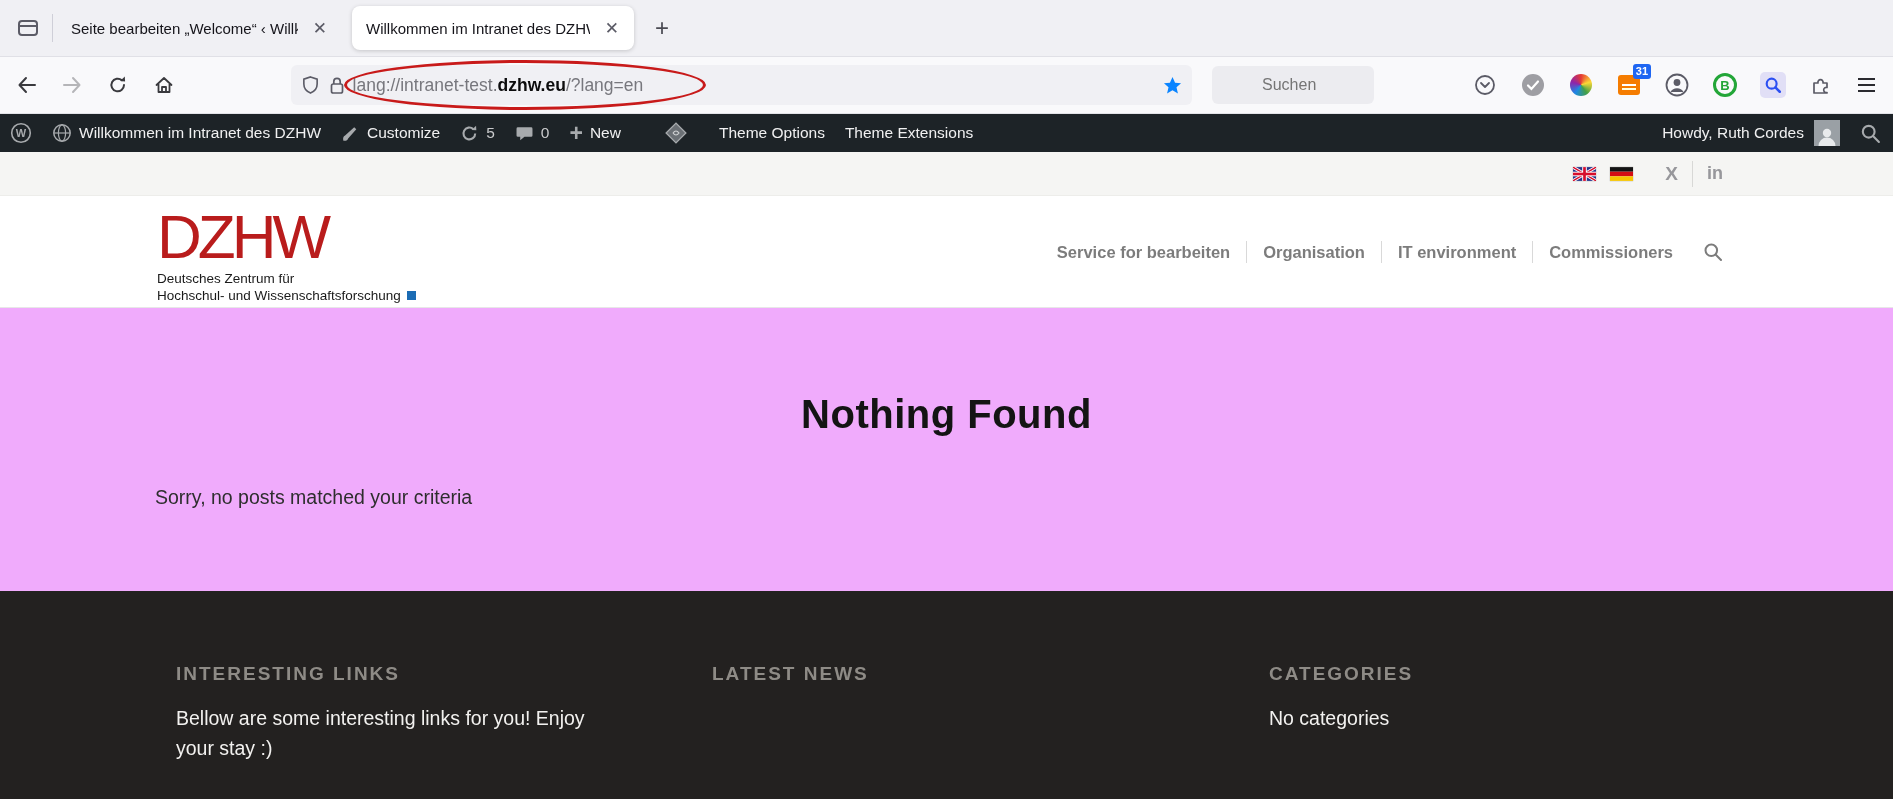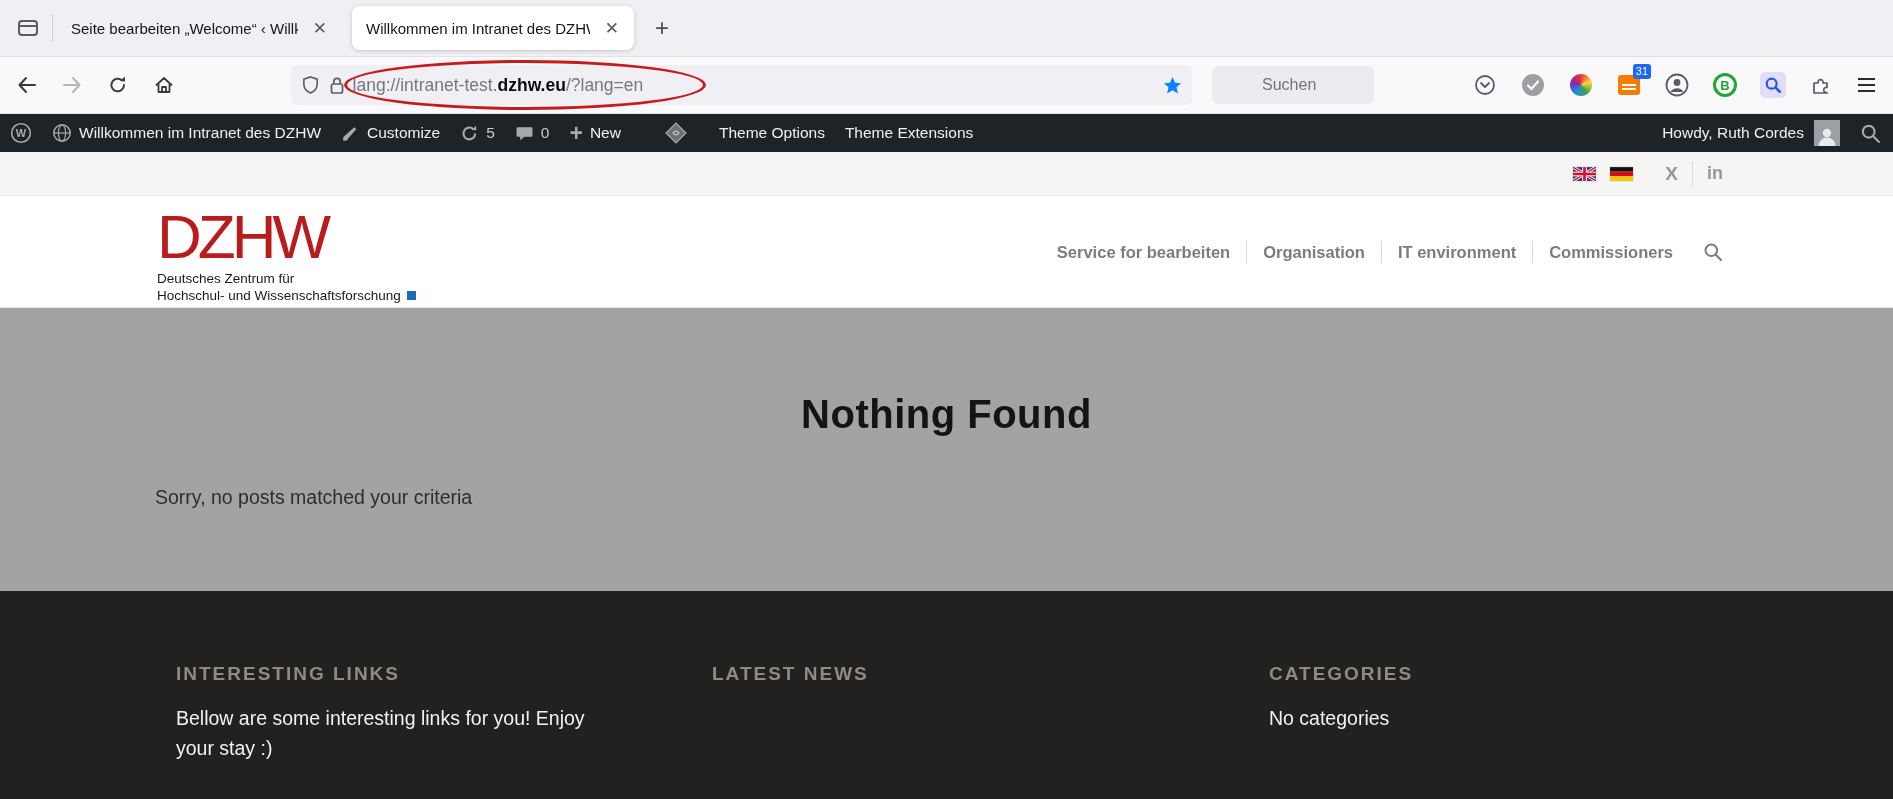--- a/index.html
+++ b/index.html
@@ -23,21 +23,21 @@
   .urlbar { margin-left:108px; width:910px; height:40px; background:#f0f0f4; border-radius:6px; display:flex; align-items:center; padding:0 10px; }
   .url-text { font-size:17.5px; color:#77777d; margin-left:8px; white-space:nowrap; flex:1; overflow:hidden;}
   .url-text b { color:#0c0c0d; font-weight:600; }
   .searchbox { margin-left:20px; width:162px; height:38px; background:#ececf0; border-radius:6px; display:flex; align-items:center; padding:0 10px;gap:32px; }
   .searchbox input { border:none; background:transparent; outline:none; font-size:16px; color:#5b5b66; width:110px; margin-left:8px; font-family:inherit;}
   .ext-icons { display:flex; align-items:center; margin-left:98px; gap:22px; }
   .ext { width:26px; height:26px; display:flex; align-items:center; justify-content:center; position:relative; }
   .colorwheel { width:22px; height:22px; border-radius:50%; background:conic-gradient(#e53935,#fdd835,#43a047,#1e88e5,#8e24aa,#e53935); }
   .cal { width:22px; height:20px; background:#f57c00; border-radius:3px; position:relative; }
   .cal::after{ content:""; position:absolute; left:4px; top:9px; width:14px; height:2px; background:#fff; box-shadow:0 4px 0 #ffd; }
-  .badge31 { position:absolute; top:-8px; right:-9px; background:#1f66f2; color:#fff; font-size:11px; font-weight:400; padding:1px 3px; border-radius:3px; line-height:13px;}
+  .badge31 { position:absolute; top:-8px; right:-9px; background:#1f66f2; color:#fff; font-size:11px; font-weight:700; padding:1px 3px; border-radius:3px; line-height:13px;}
   .greenb { width:24px; height:24px; border:3px solid #23a638; border-radius:50%; color:#23a638; font-weight:800; font-size:13px; display:flex; align-items:center; justify-content:center; }
   .bluemag { background:#e1dff6; border-radius:5px; }
   .hamburger { display:flex; flex-direction:column; gap:4px; margin-left:24px; margin-right:18px;}
   .hamburger div { width:17px; height:2px; background:#2b2b30; }
 
   
   .annotation { position:absolute; left:344px; top:60px; width:362px; height:50px; border:3.5px solid #c81a1a; border-radius:50%; z-index:50; pointer-events:none; }
 
   
   .adminbar { position:absolute; top:114px; left:0; width:1893px; height:38px; background:#1d2327; color:#f0f0f1; display:flex; align-items:center; font-size:15.5px; }
@@ -58,21 +58,21 @@
   .logo { position:absolute; left:157px; top:12px; }
   .logo-text { font-size:62px; font-weight:400; color:#b91c1c; letter-spacing:-4px; line-height:58px; font-family:"Liberation Sans", sans-serif;}
   .logo-sub { font-size:13.5px; color:#1a1a1a; line-height:17px; margin-top:4px; }
   .logo-sq { display:inline-block; width:9px; height:9px; background:#1c6cb4; margin-left:6px; }
   .mainnav { position:absolute; right:170px; top:0; height:112px; display:flex; align-items:center; }
   .mn-item { font-size:16.5px; font-weight:700; color:#7c7c7c; padding:0 16px; white-space:nowrap; }
   .mn-div { width:1px; height:22px; background:#d9d9d9; }
   .mn-search { margin-left:14px; }
 
   
-  .content { position:absolute; top:308px; left:0; width:1893px; height:283px; background:#a3a3a3; }
+  .content { position:absolute; top:308px; left:0; width:1893px; height:283px; background:#f0abfc; }
   .nothing { text-align:center; margin-top:84px; font-size:40px; font-weight:800; color:#141414; letter-spacing:.5px;}
   .sorry { position:absolute; left:155px; top:178px; font-size:19.5px; color:#2e2e2e; }
 
   
   .footer { position:absolute; top:591px; left:0; width:1893px; height:208px; background:#232120; }
   .fcol { position:absolute; top:72px; width:470px; }
   .fcol h4 { font-size:19px; font-weight:700; color:#8e8b86; letter-spacing:2px; }
   .fcol p { margin-top:18px; font-size:19.5px; color:#f2f1ef; line-height:30px; width:440px;}
   .fcol-1 { left:155px;margin-left:21px; } .fcol-2 { left:712px; } .fcol-3 { left:1269px; }
 </style>

